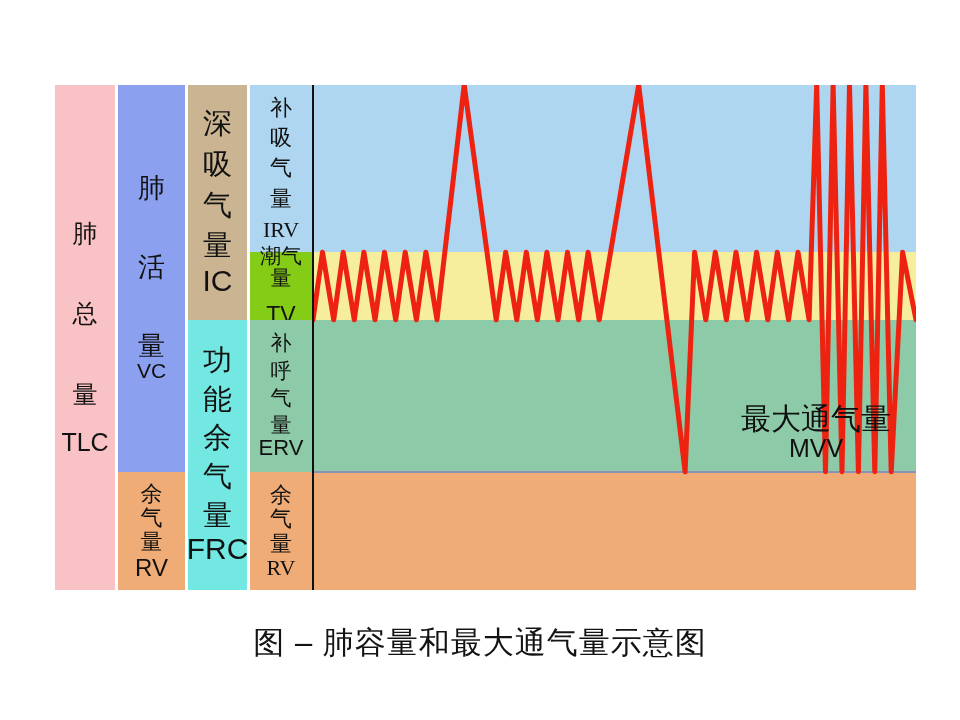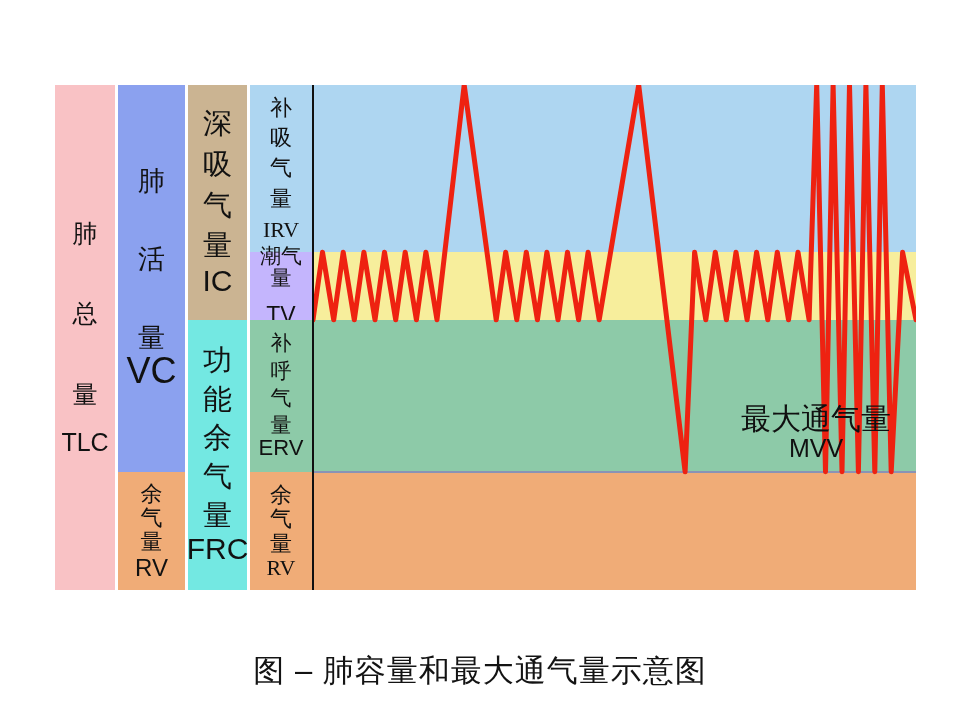--- a/index.html
+++ b/index.html
@@ -27,21 +27,21 @@
   .vstack{display:flex;flex-direction:column;align-items:center;justify-content:center;}
   .vstack span{display:block;}
 
   
   #col-tlc{background:#f9c2c5;}
   #col-vc{background:#8ba1ef;}
   #col-ic{background:#cbb492;}
   #col-frc{background:#73e8e2;}
   #col-rv2{background:#f0ac77;}
   #col-irv{background:#aed6f1;}
-  #col-tv{background:#c4b5fd;align-items:center;}
+  #col-tv{background:#84cc16;align-items:center;}
   #col-erv{background:#8dcaa8;}
   #col-rv3{background:#f0ac77;}
 
   
   #band-irv{background:#aed6f1;}
   #band-tv{background:#f7ee9c;}
   #band-erv{background:#8dcaa8;}
   #band-rv{background:#f0ac77;}
   .band{position:absolute;left:313px;width:603px;}
 
@@ -55,21 +55,21 @@
 
   #mvv-label{
     position:absolute;left:726px;top:402px;width:180px;
     text-align:center;color:#101010;line-height:1.1;
   }
   #mvv-label .cn{font-size:30px;letter-spacing:0px;}
   #mvv-label .ab{font-size:25px;}
 
   #caption{
     position:absolute;left:0;top:622px;width:960px;
-    text-align:center;font-size:31px;color:#131313;letter-spacing:1px;margin-top:28px;
+    text-align:center;font-size:31px;color:#131313;letter-spacing:1px;
   }
 
   #wave{position:absolute;left:313px;top:85px;}
 </style>
 </head>
 <body>
 
 <div id="stage">
 
   <div class="band" id="band-irv" style="top:85px;height:167px;"></div>
@@ -92,21 +92,21 @@
     </div>
     <span class="ab" style="font-size:25px;margin-top:22px;">TLC</span>
   </div>
 
   <div class="cell" id="col-vc" style="left:118px;top:85px;width:67px;height:387px;">
     <div class="vstack" style="font-size:27px;gap:50px;">
       <span>肺</span>
       <span>活</span>
       <span>量</span>
     </div>
-    <span class="ab" style="font-size:36px;">VC</span>
+    <span class="ab" style="font-size:21px;">VC</span>
   </div>
   <div class="cell" id="col-rv2" style="left:118px;top:472px;width:67px;height:118px;">
     <div class="vstack" style="font-size:22px;gap:1px;">
       <span>余</span>
       <span>气</span>
       <span>量</span>
     </div>
     <span class="ab" style="font-size:24px;margin-top:1px;">RV</span>
   </div>
 

